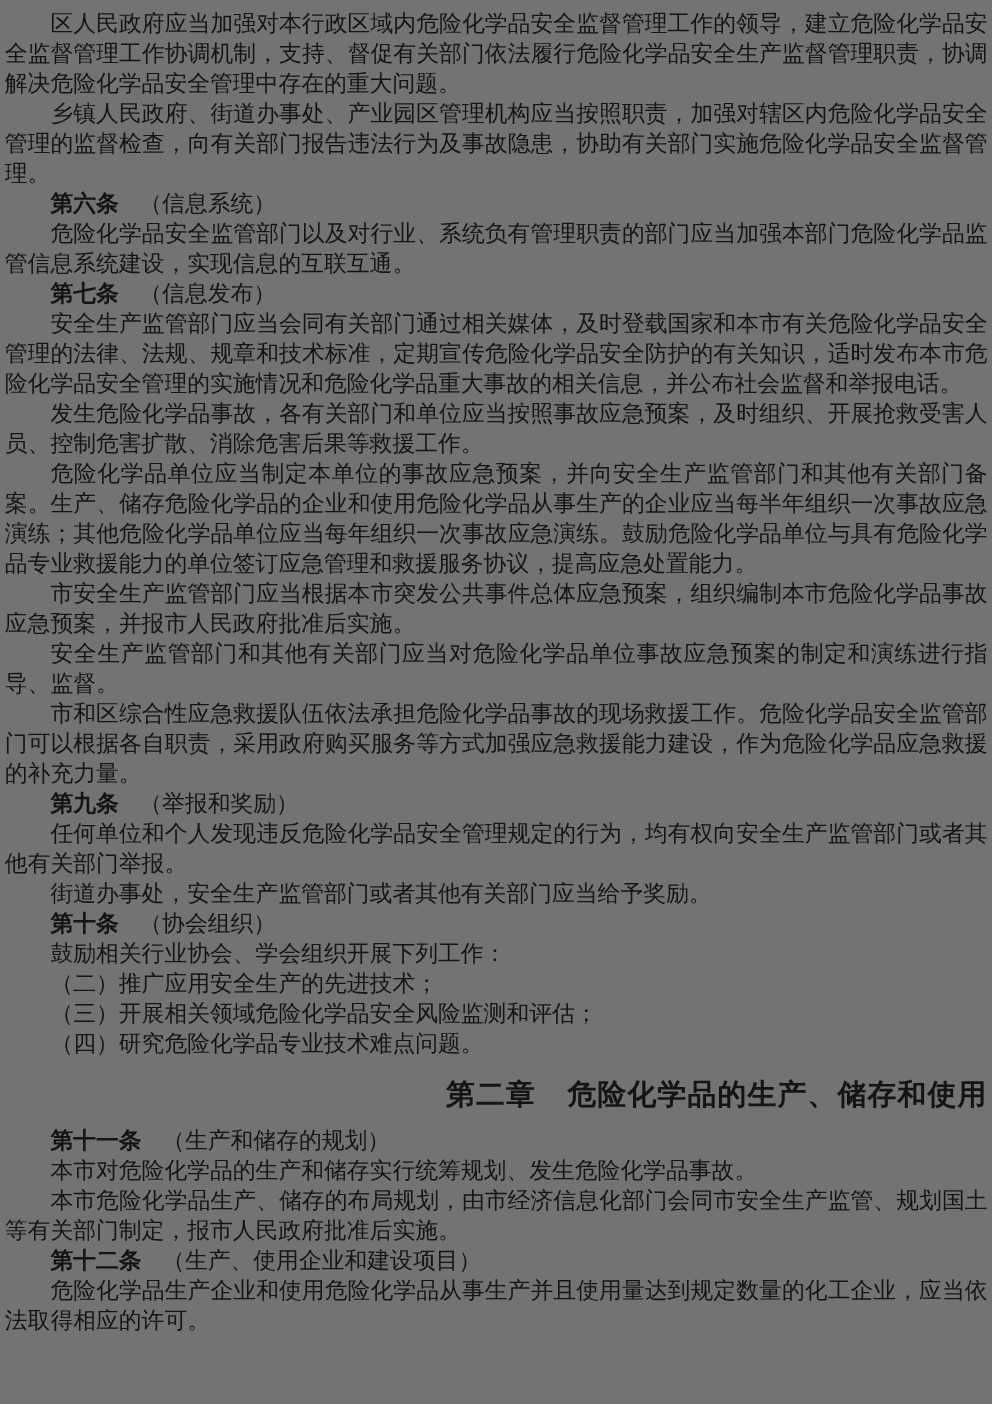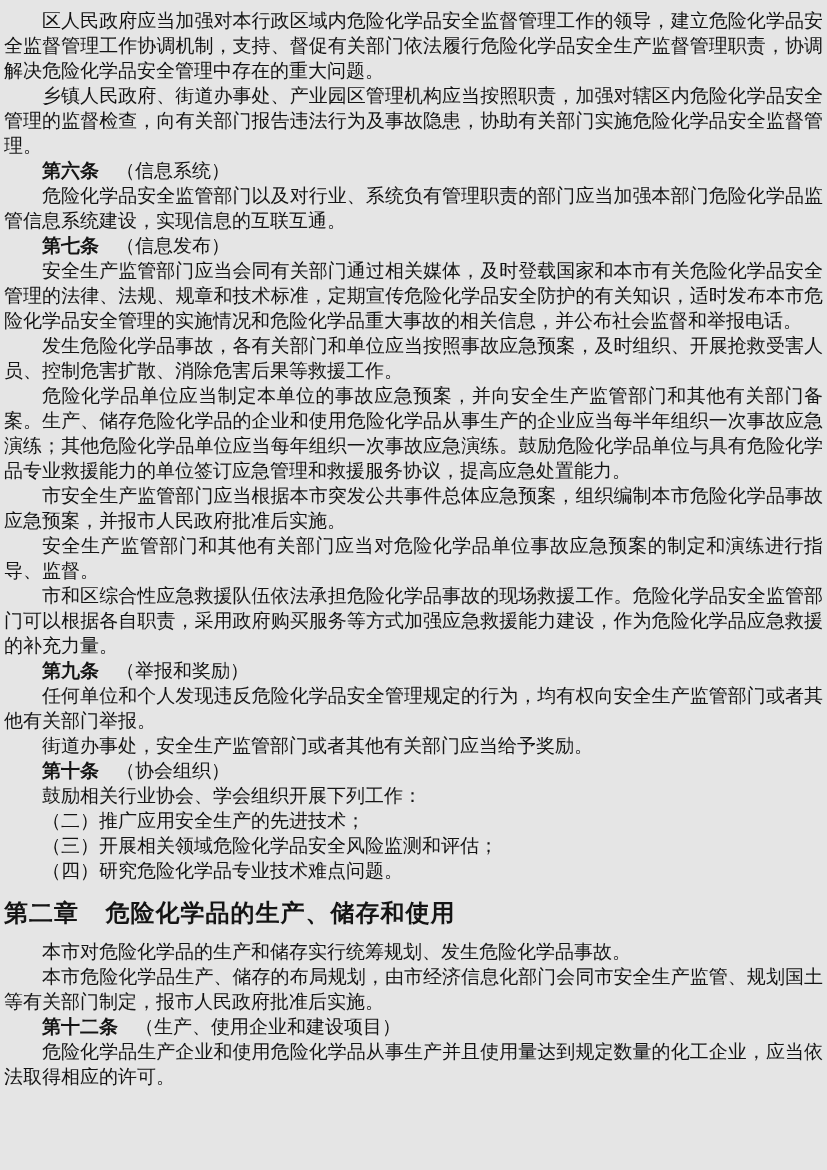--- a/index.html
+++ b/index.html
@@ -1,39 +1,39 @@
 <!DOCTYPE html>
 <html><head>
 <meta charset="utf-8">
 <style>
   html, body { margin: 0; padding: 0; background: #ffffff; }
   .page {
     position: relative;
     width: 827px;
     height: 1170px;
     box-sizing: border-box;
-    background: #e5e5e5;
+    background: #737373;
     padding: 8px 4px 0 4px;
     font-family: "Liberation Serif", "DejaVu Serif", serif;
     font-size: 19px;
     line-height: 25px;
     color: #141414;
     overflow: hidden;
   }
   .doc p {
     margin: 0;
     text-indent: 2em;
     text-align: justify;
     text-justify: inter-ideograph;
   }
   .doc p.article { text-align: left; }
   .artnum { font-weight: bold; margin-right: 0.9em; }
   .chapter {
     margin: 15px 0 11px 0;
-    text-align: left;
+    text-align: right;
     font-size: 24px;
     line-height: 30px;
     font-weight: bold;
     letter-spacing: 1px;
   }
   .chapter .chapnum { margin-right: 1.1em; }
 </style>
 </head>
 <body>
 
@@ -65,20 +65,21 @@
 
     <p class="article"><span class="artnum">第十条</span><span>（协会组织）</span></p>
 
     <p>鼓励相关行业协会、学会组织开展下列工作：</p>
     <p>（二）推广应用安全生产的先进技术；</p>
     <p>（三）开展相关领域危险化学品安全风险监测和评估；</p>
     <p>（四）研究危险化学品专业技术难点问题。</p>
 
     <h2 class="chapter"><span class="chapnum">第二章</span><span>危险化学品的生产、储存和使用</span></h2>
 
+    <p class="article"><span class="artnum">第十一条</span><span>（生产和储存的规划）</span></p>
 
     <p>本市对危险化学品的生产和储存实行统筹规划、发生危险化学品事故。</p>
     <p>本市危险化学品生产、储存的布局规划，由市经济信息化部门会同市安全生产监管、规划国土等有关部门制定，报市人民政府批准后实施。</p>
 
     <p class="article"><span class="artnum">第十二条</span><span>（生产、使用企业和建设项目）</span></p>
 
     <p>危险化学品生产企业和使用危险化学品从事生产并且使用量达到规定数量的化工企业，应当依法取得相应的许可。</p>
   </div>
 
 </div>

